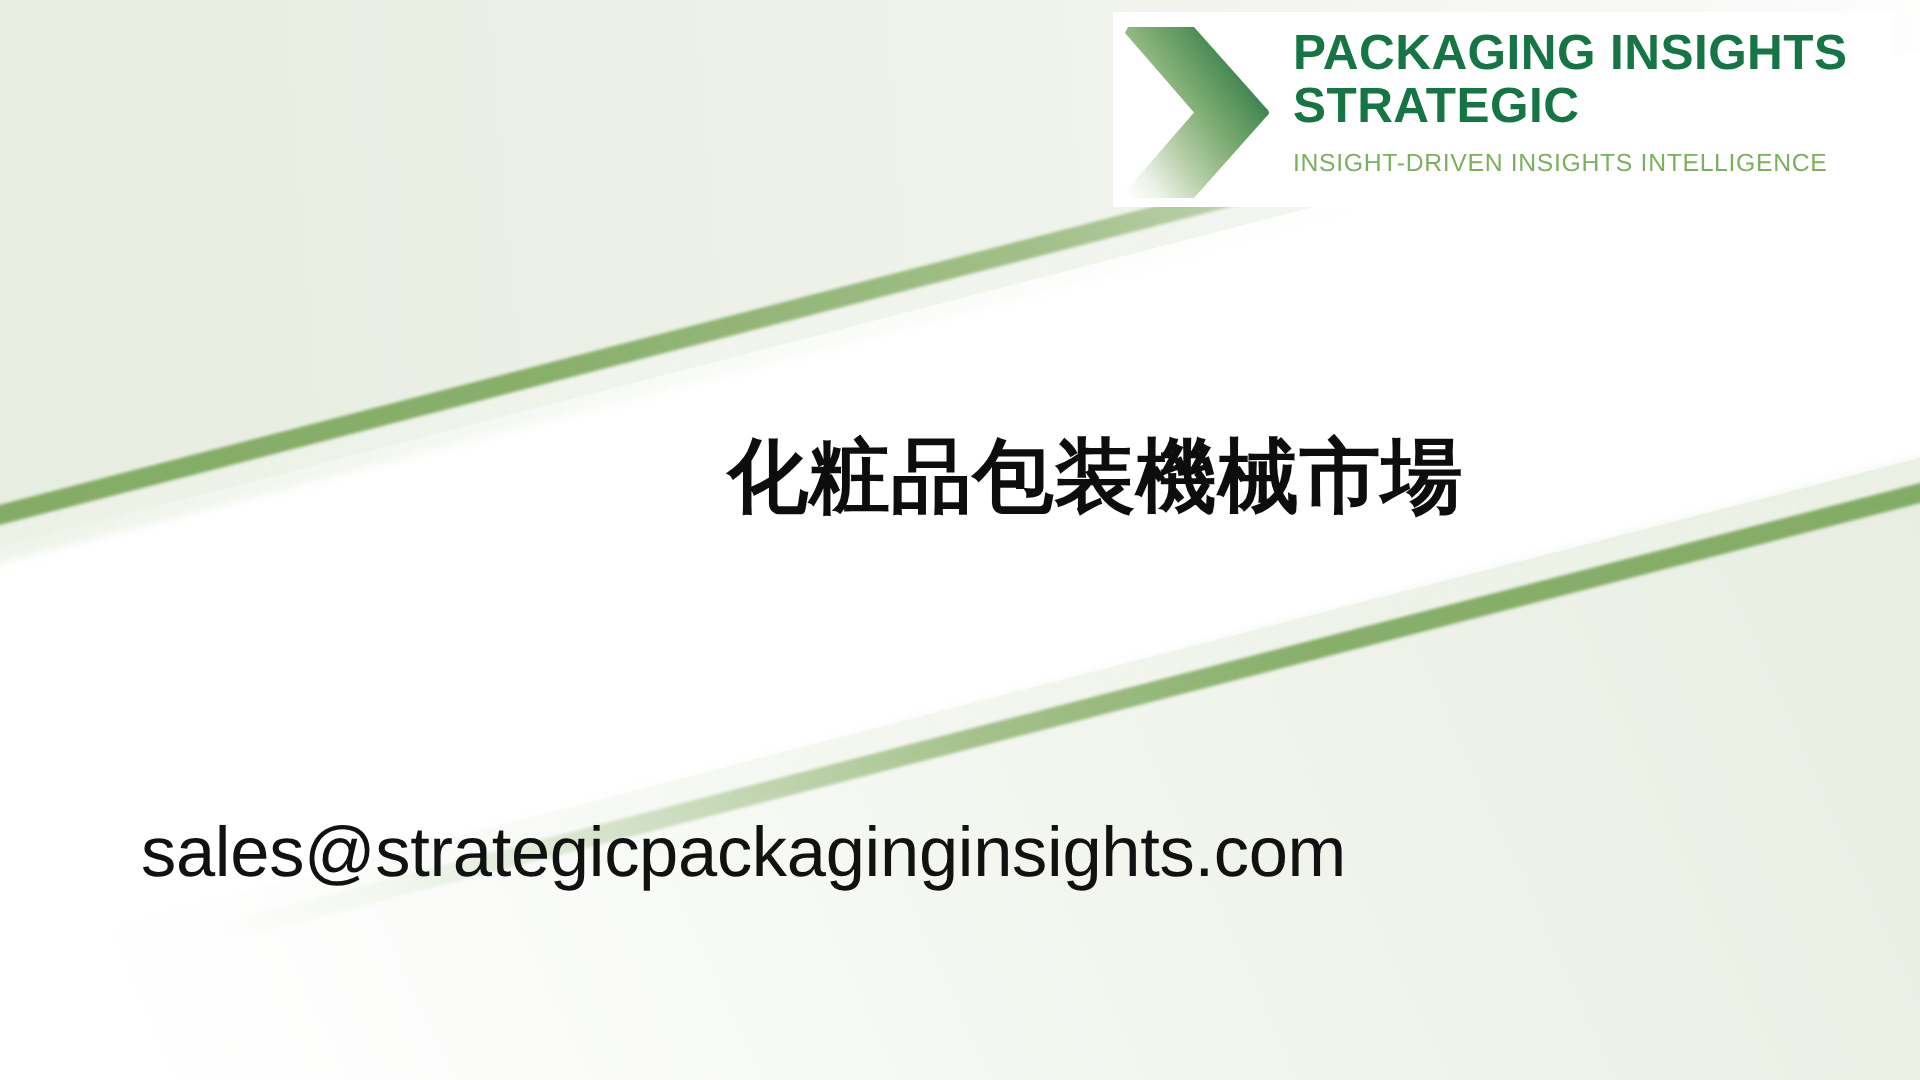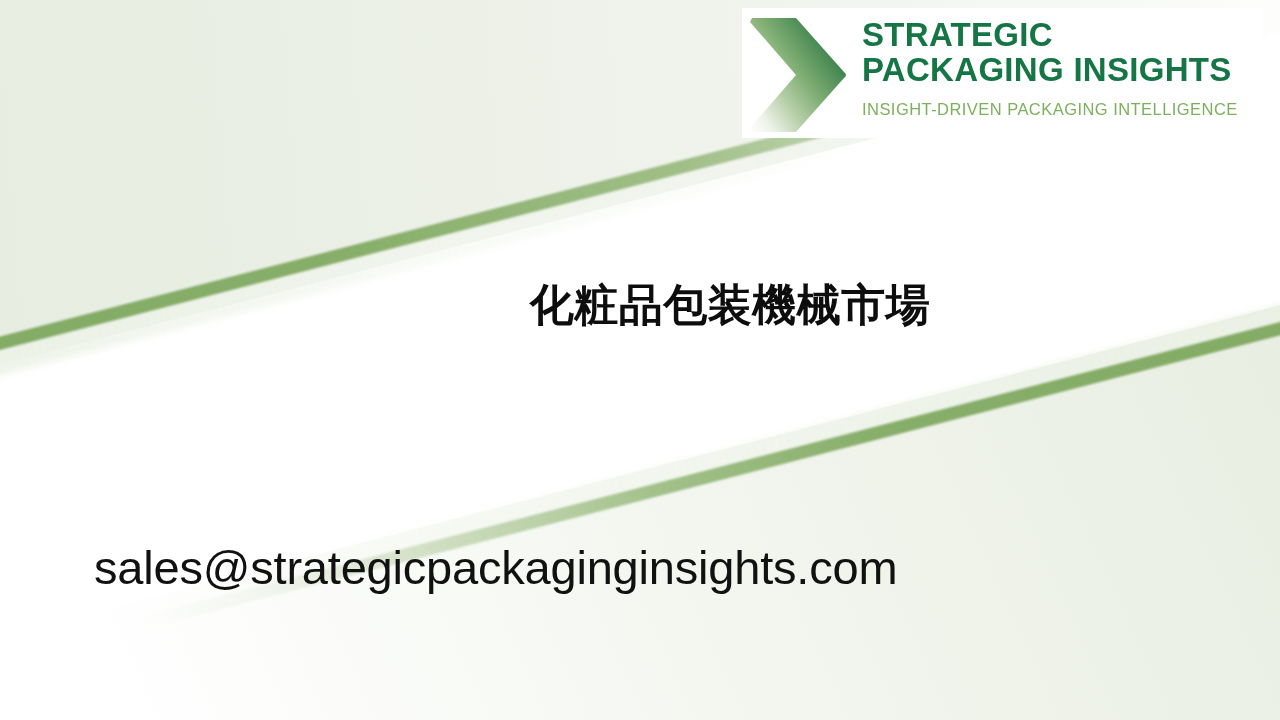--- a/index.html
+++ b/index.html
@@ -174,21 +174,21 @@
   
   .slide-title {
     position: absolute;
     left: 0;
     top: 252px;
     width: 1280px;
     text-align: center;
     padding-left: 180px;
     box-sizing: border-box;
     font-family: "DejaVu Sans", "Liberation Sans", sans-serif;
-    font-size: 44px;
+    font-size: 54px;
     line-height: 1.1;
     color: #0d0d0d;
     letter-spacing: 0.5px;
   }
 
   .contact-email {
     position: absolute;
     left: 94px;
     top: 541px;
     font-family: "Liberation Sans", "DejaVu Sans", sans-serif;
@@ -222,23 +222,23 @@
           <stop offset="14%" stop-color="#eef3ea"></stop>
           <stop offset="34%" stop-color="#b9d0ab"></stop>
           <stop offset="56%" stop-color="#7fae73"></stop>
           <stop offset="78%" stop-color="#4d8c56"></stop>
           <stop offset="100%" stop-color="#0f6b38"></stop>
         </linearGradient>
       </defs>
       <path d="M10 6 L54 6 L102 60 Q106 63 102 66 L54 120 L10 120 L8 116 L54 63 L8 10 Z" fill="url(#chevGrad)"></path>
     </svg>
     <div class="logo-text">
+      <div class="logo-wordmark">PACKAGING INSIGHTS</div>
       <div class="logo-wordmark">STRATEGIC</div>
-      <div class="logo-wordmark">PACKAGING INSIGHTS</div>
-      <div class="logo-tagline">INSIGHT-DRIVEN PACKAGING INTELLIGENCE</div>
+      <div class="logo-tagline">INSIGHT-DRIVEN INSIGHTS INTELLIGENCE</div>
     </div>
   </div>
 
   <h1 class="slide-title">化粧品包装機械市場</h1>
 
   <div class="contact-email">sales@strategicpackaginginsights.com</div>
 
 </div>
 
 </body></html>

